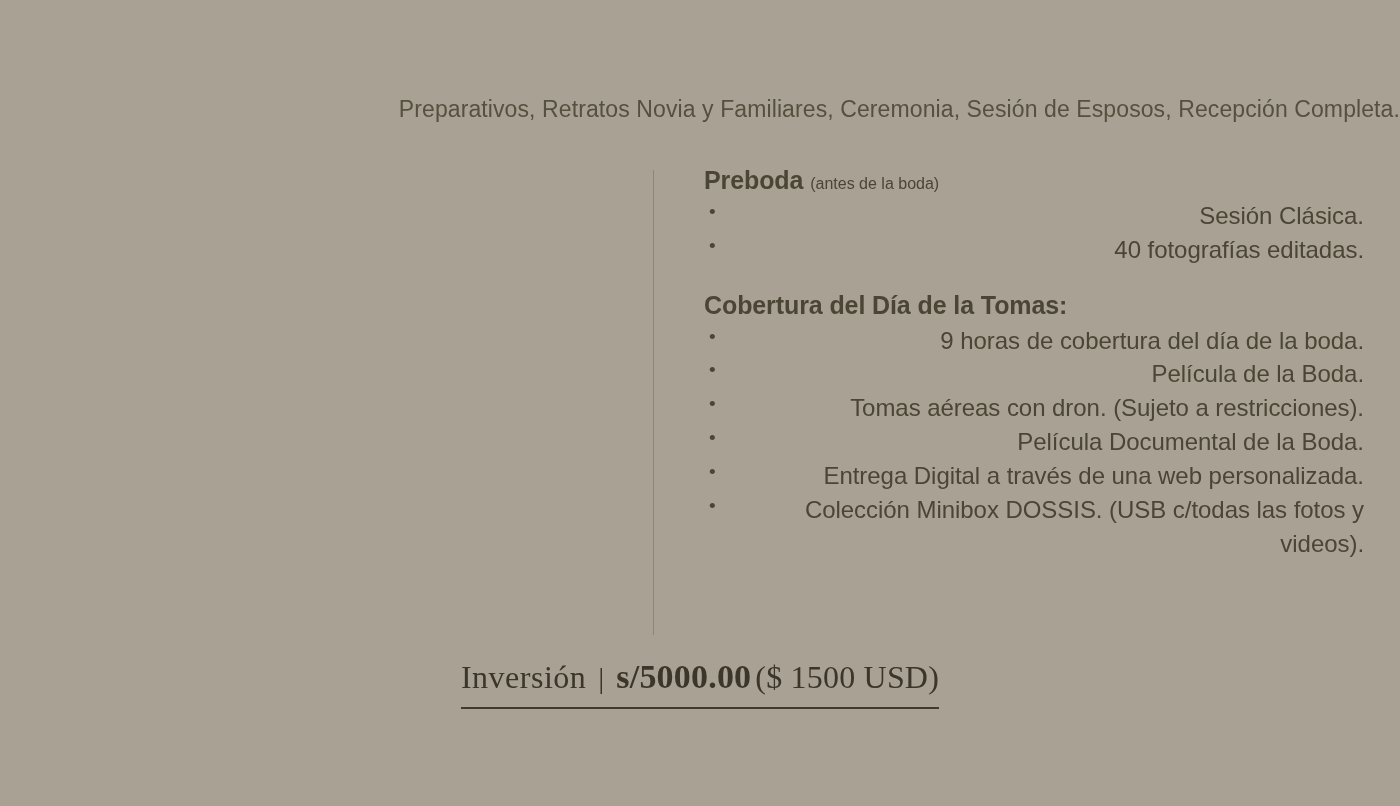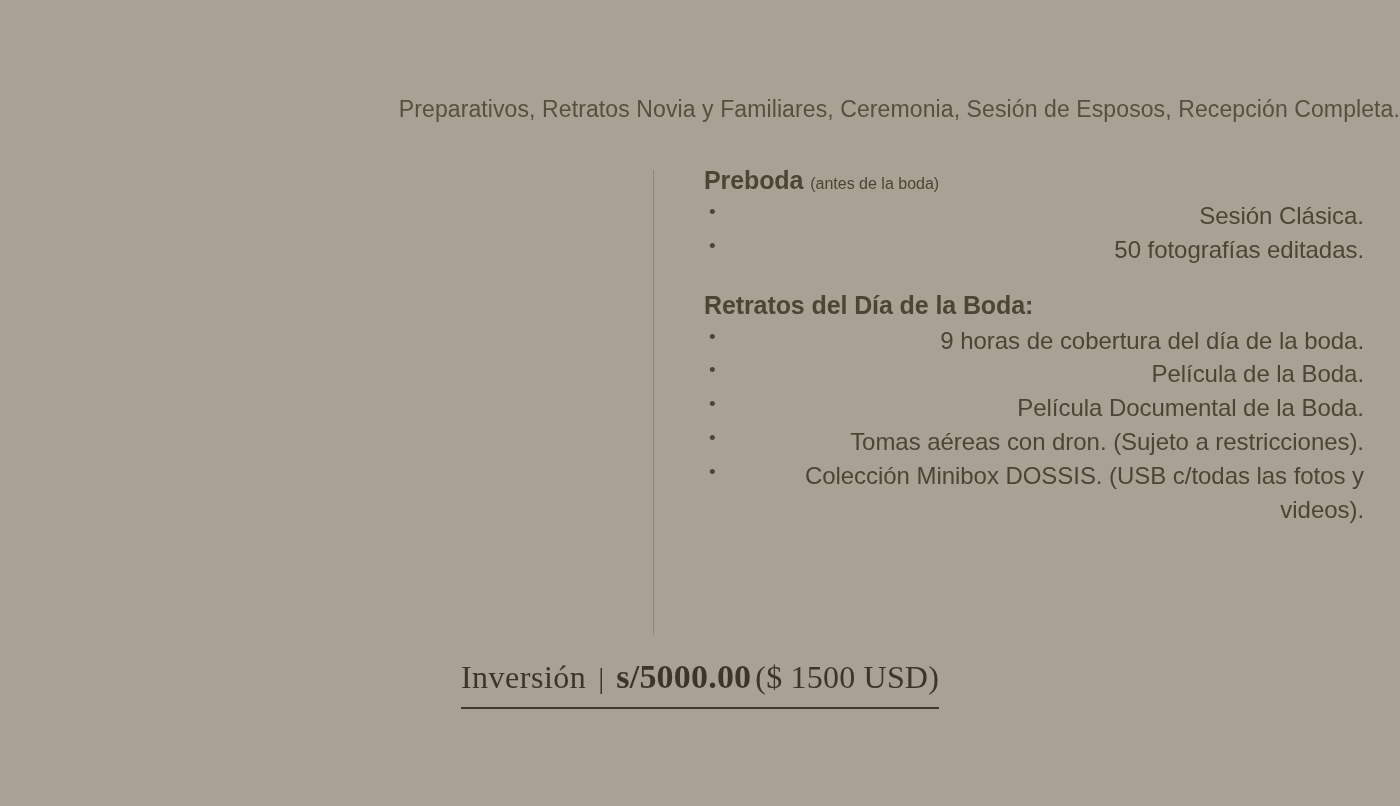--- a/index.html
+++ b/index.html
@@ -171,33 +171,34 @@
   <div class="divider"></div>
 
   <div class="right-block">
 
     <div class="sect-head">
       <span>Preboda</span>
       <span class="note">(antes de la boda)</span>
     </div>
     <ul class="items">
       <li>Sesión Clásica.</li>
-      <li>50 fotografías editadas.</li>
+      <li>40 fotografías editadas.</li>
     </ul>
 
     <div class="gap"></div>
 
     <div class="sect-head">
-      <span>Retratos del Día de la Boda:</span>
+      <span>Cobertura del Día de la Tomas:</span>
     </div>
     <ul class="items">
       <li>9 horas de cobertura del día de la boda.</li>
       <li>Película de la Boda.</li>
+      <li>Tomas aéreas con dron. (Sujeto a restricciones).</li>
       <li>Película Documental de la Boda.</li>
-      <li>Tomas aéreas con dron. (Sujeto a restricciones).</li>
+      <li>Entrega Digital a través de una web personalizada.</li>
       <li>Colección Minibox DOSSIS. (USB c/todas las fotos y videos).</li>
     </ul>
   </div>
 
   <div class="price-row">
     <span class="price-inner">
       <span class="price-label">Inversión</span>
       <span class="price-sep">|</span>
       <span class="price-amount">s/5000.00</span>
       <span class="price-usd">($ 1500 USD)</span>

